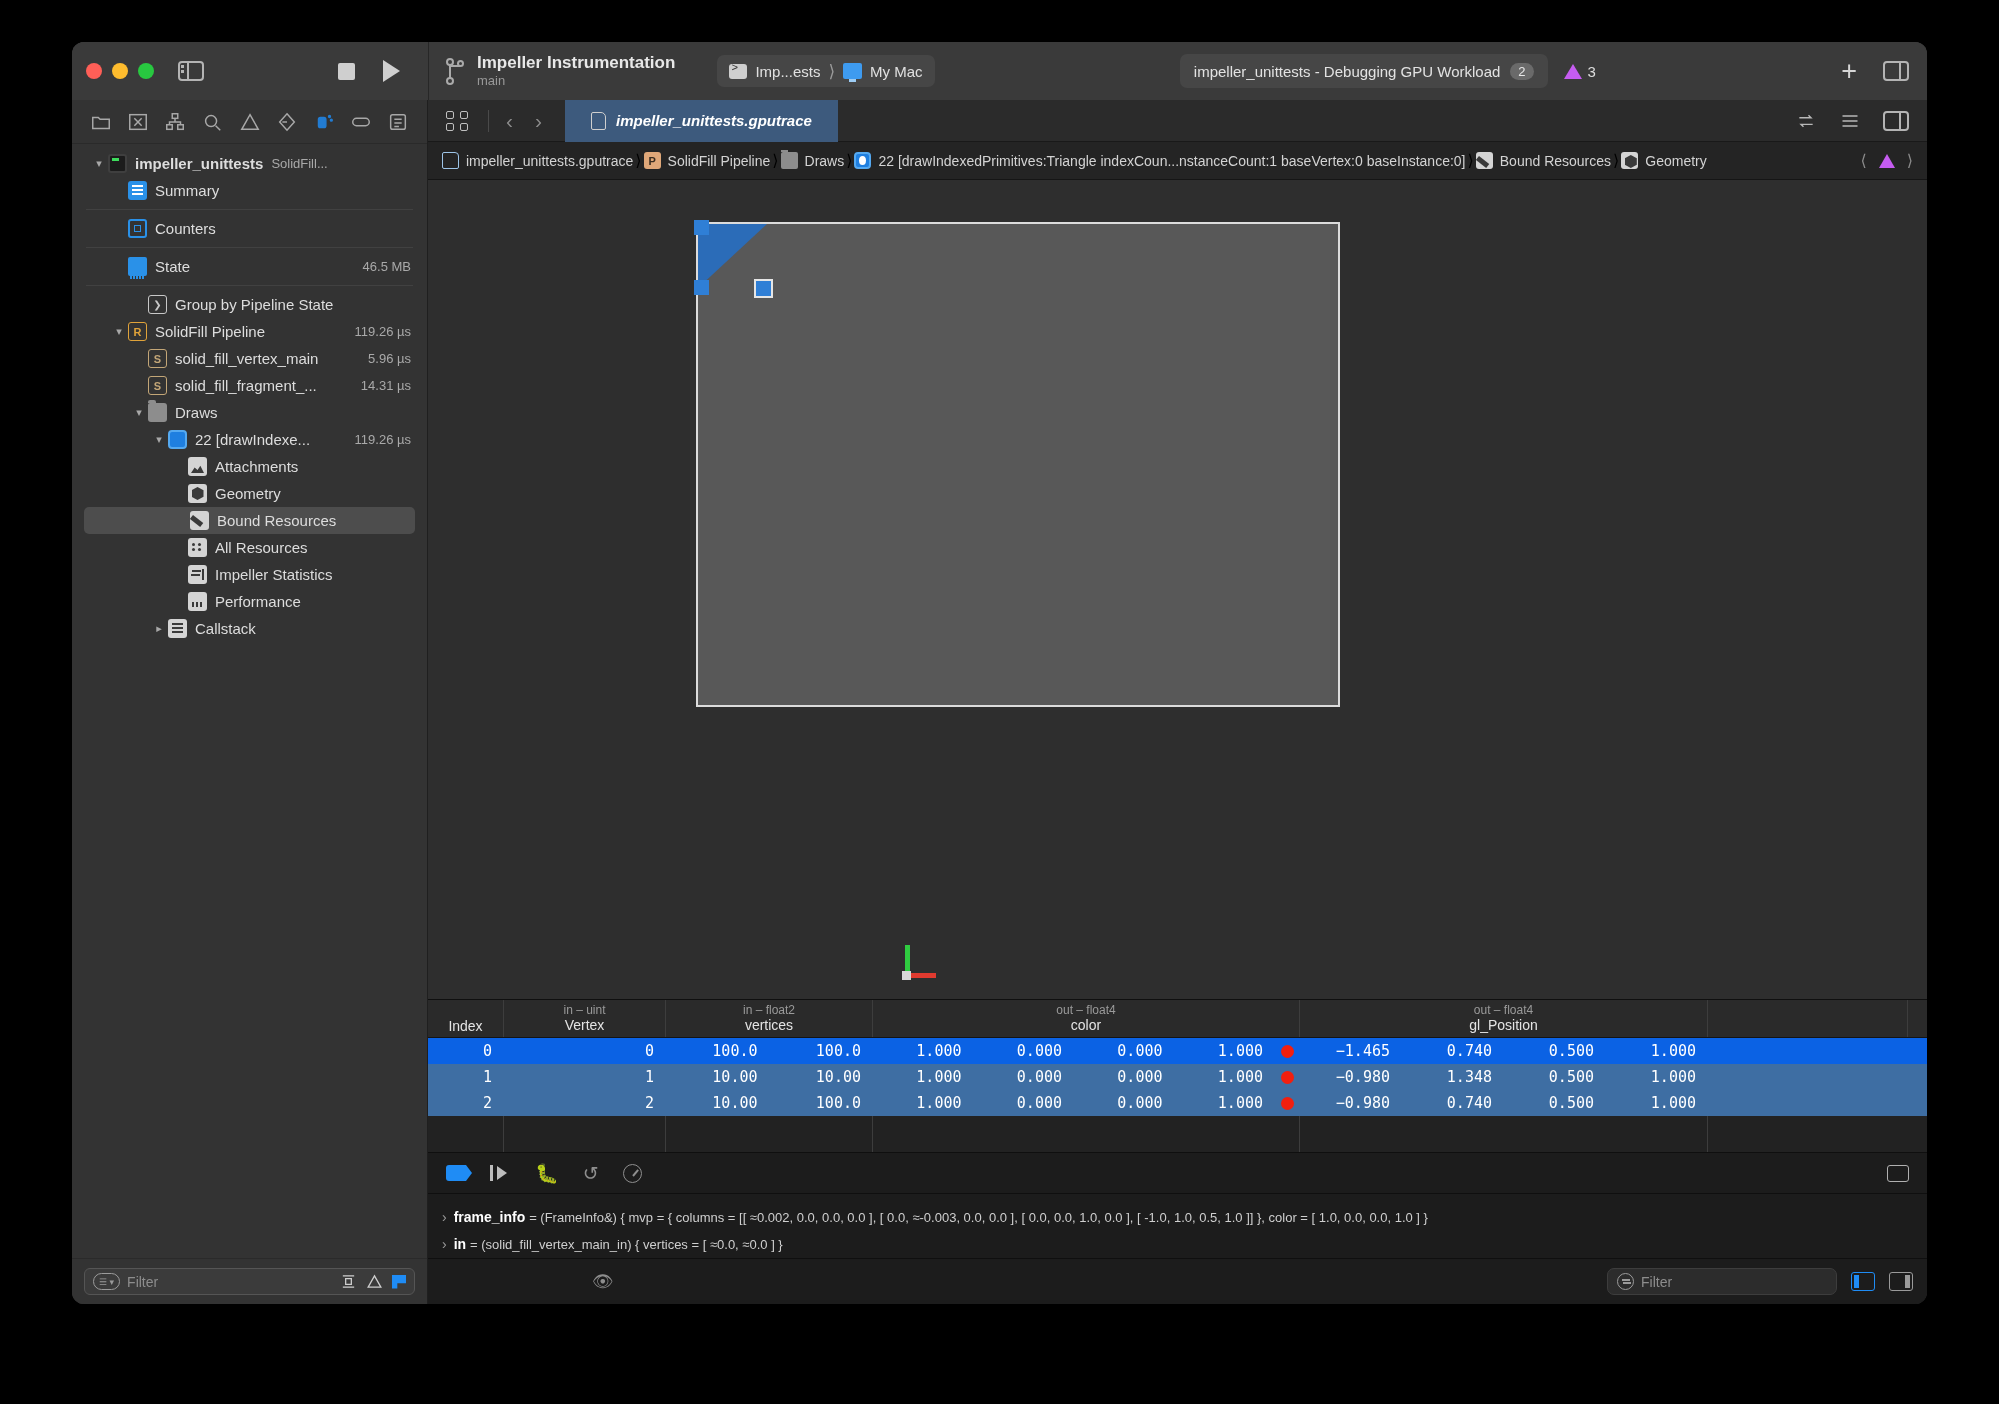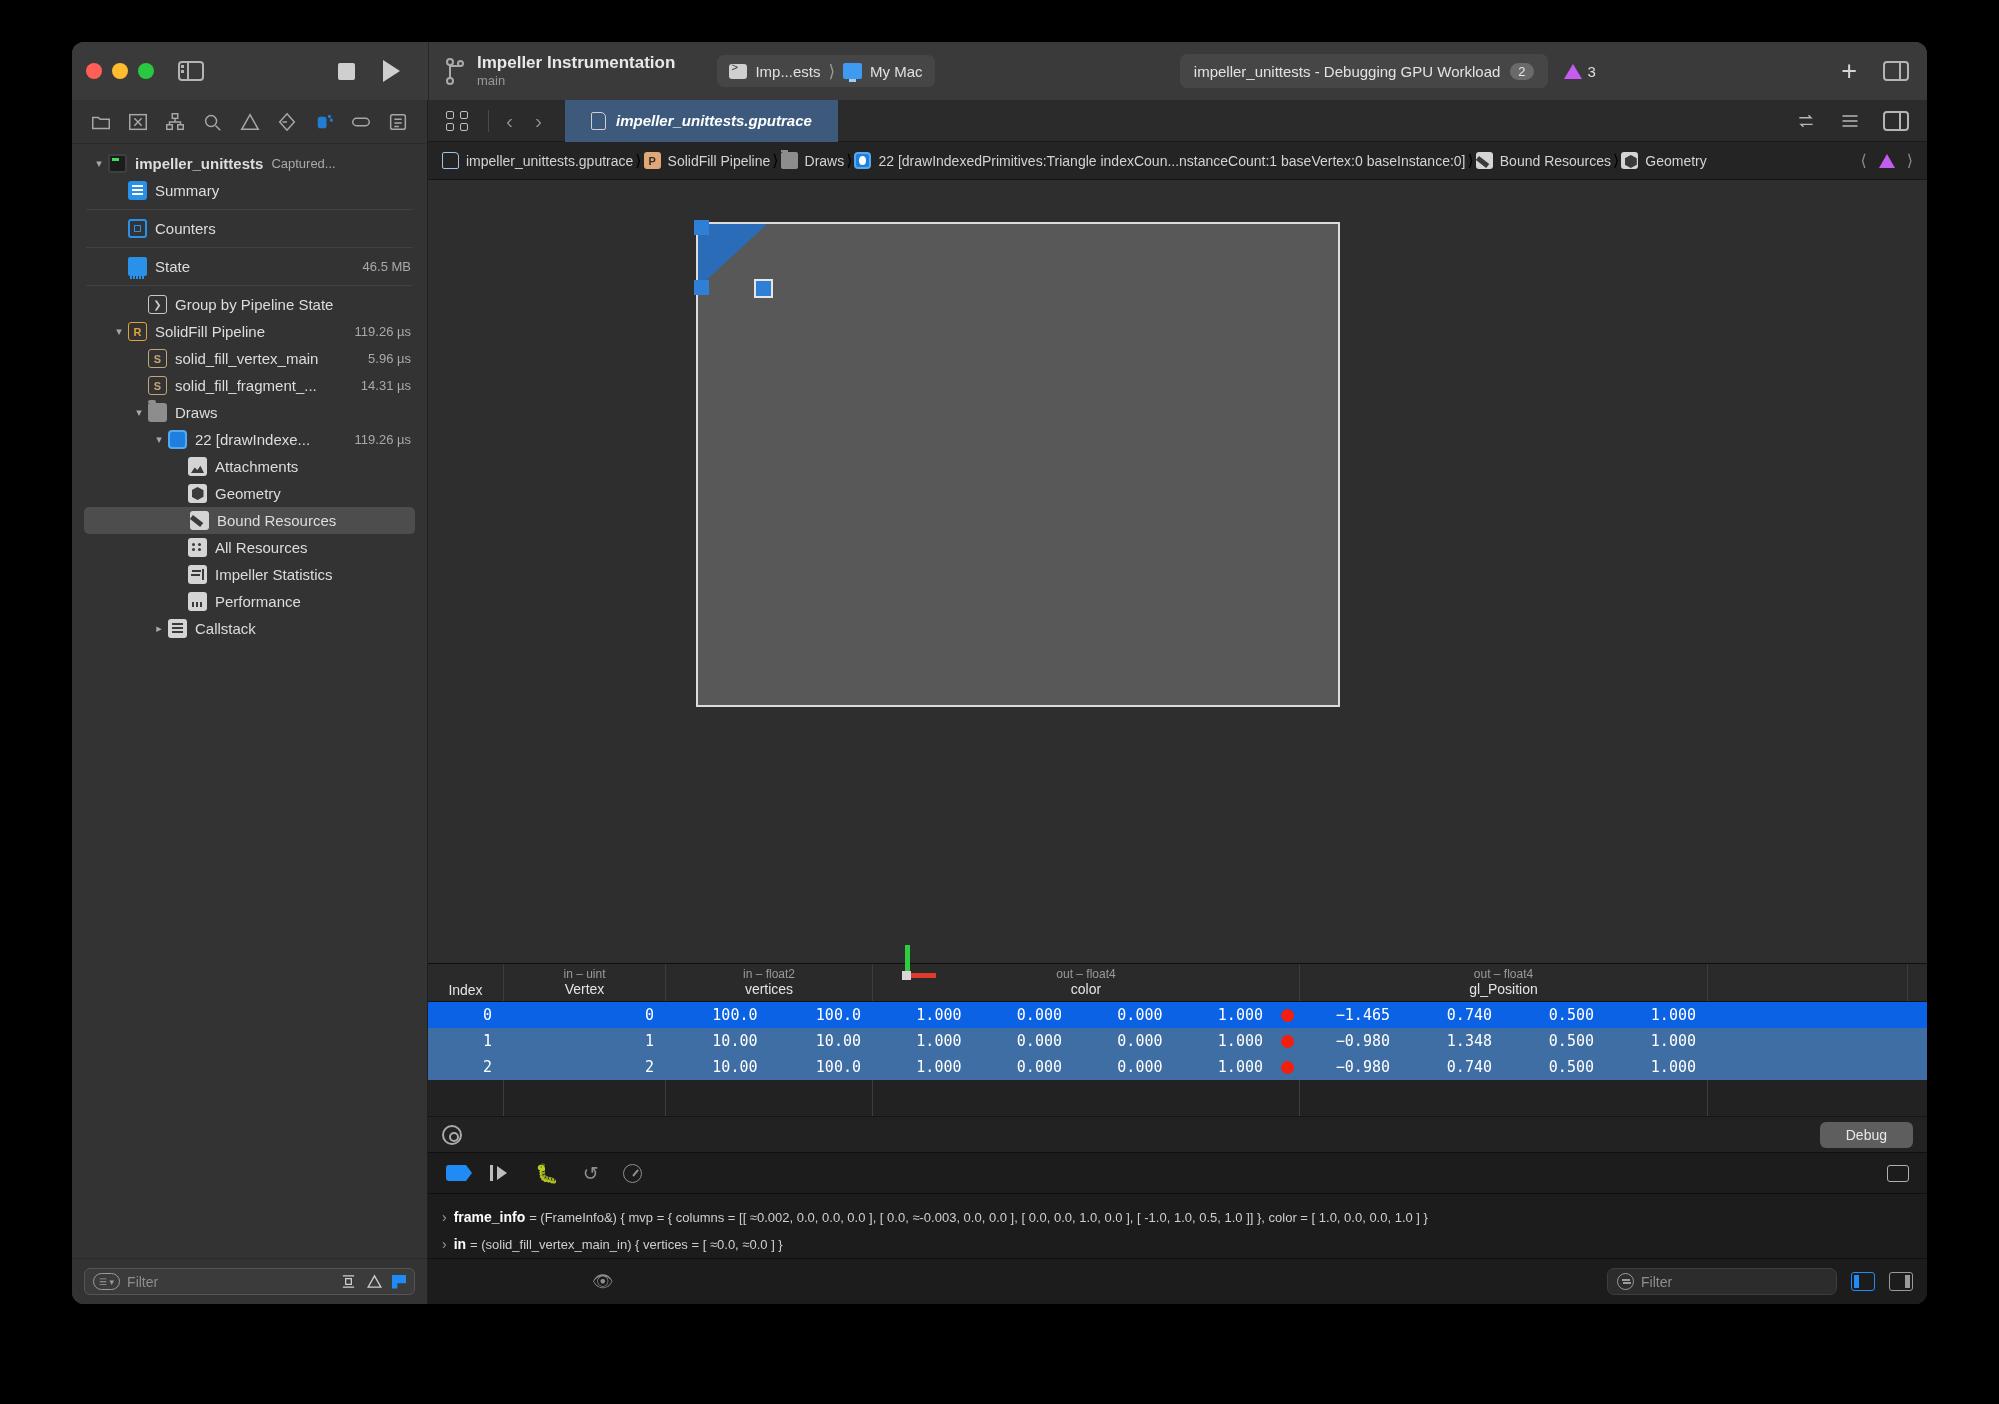--- a/index.html
+++ b/index.html
@@ -300,21 +300,21 @@
             <rect x="4" y="4" width="16" height="16" rx="2"></rect>
             <path d="M8 9h8M8 13h8M8 17h5"></path>
           </svg>
       </div>
 
       <div class="nav-tree">
           <div class="trow">
             <span class="tw" style="margin-left: 8px;">▾</span>
             <span class="tico ic-sq-blue"></span>
             <span class="tlabel bold">impeller_unittests</span>
-            <span class="tval" style="margin-left: 8px; margin-right: auto;">Captured...</span>
+            <span class="tval" style="margin-left: 8px; margin-right: auto;">SolidFill...</span>
           </div>
           <div class="trow">
             <span class="tw" style="margin-left: 28px;"></span>
             <span class="tico ic-doc"></span>
             <span class="tlabel">Summary</span>
           </div>
           <div class="divline"></div>
           <div class="trow">
             <span class="tw" style="margin-left: 28px;"></span>
             <span class="tico ic-chip"></span>
@@ -576,24 +576,20 @@
           </div>
         <div class="tbl-empty">
             <div class="v" style="width: 76px;"></div>
             <div class="v" style="width: 162px;"></div>
             <div class="v" style="width: 207px;"></div>
             <div class="v" style="width: 427px;"></div>
             <div class="v" style="width: 408px;"></div>
           </div>
       </div>
 
-      <div class="gearbar">
-        <div class="gear"></div>
-        <div class="debug-btn">Debug</div>
-      </div>
 
       <div class="console">
         <div class="dbgtoolbar">
           <div class="dt-cont"></div>
           <div class="dt-over">
             <div class="bar"></div>
             <svg width="16" height="16" viewBox="0 0 16 16" style="fill:#bdbdbd">
                 <path d="M2 1l10 7-10 7z"></path>
               </svg>
           </div>

